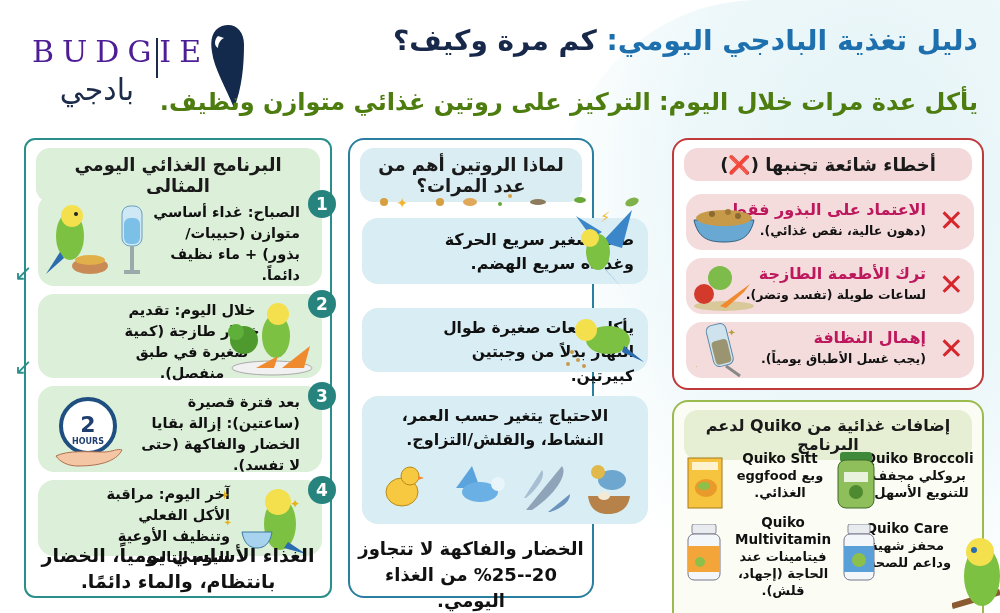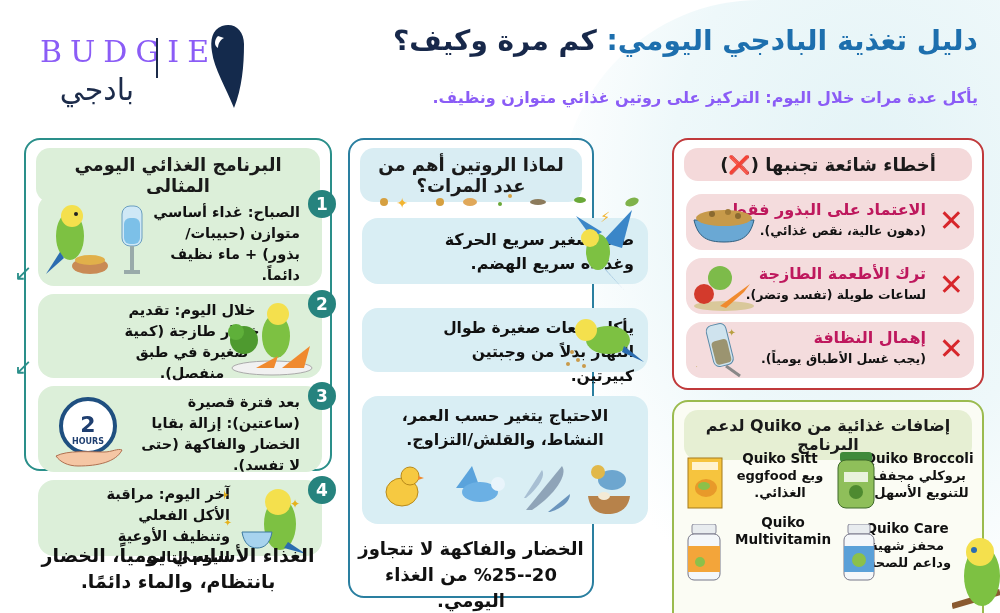--- a/index.html
+++ b/index.html
@@ -11,58 +11,58 @@
     color: #1a1a1a;
   }
   .bg-wash {
     position: absolute; left: 560px; top: 0; width: 440px; height: 613px;
     background: radial-gradient(ellipse at 70% 30%, #e3f3f6 0%, #eef8fa 45%, rgba(255,255,255,0) 75%);
     border-top-left-radius: 200px;
   }
   
   .logo { position: absolute; left: 28px; top: 22px; width: 220px; height: 90px; }
   .logo .latin {
-    position: absolute; left: 12px; top: 12px;
+    position: absolute; left: 4px; top: 12px;
     font-family: "DejaVu Serif", serif; font-size: 30px; letter-spacing: 8px;
-    color: #8b5cf6;
+    color: #4c1d95;
   }
   .logo .bar { position: absolute; left: 128px; top: 16px; width: 2px; height: 40px; background: #1c2b4a; }
   .logo .arabic {
     position: absolute; left: 4px; top: 50px; direction: rtl; width: 130px; text-align: center;
     font-family: "DejaVu Sans", sans-serif; font-size: 30px; color: #1c2b4a; letter-spacing: 6px;
   }
   .logo svg { position: absolute; left: 176px; top: 0; }
 
   .title {
     position: absolute; right: 22px; top: 24px; direction: rtl;
     font-size: 28px; font-weight: bold; white-space: nowrap;
   }
   .title .blue { color: #1d6fae; }
   .title .navy { color: #17284a; }
   .subtitle {
     position: absolute; right: 22px; top: 88px; direction: rtl;
-    font-size: 16px; font-weight: bold; color: #8b5cf6; white-space: nowrap;
+    font-size: 24px; font-weight: bold; color: #4d7c0f; white-space: nowrap;
   }
 
   
   .panel {
     position: absolute; border-radius: 16px; background: #fff; border: 2px solid;
     direction: rtl;
   }
   .panel-head {
     margin: 8px 10px 0 10px; border-radius: 14px; text-align: center;
     font-weight: bold; font-size: 18px; padding: 6px 4px;
   }
   .card {
     position: absolute; border-radius: 16px; direction: rtl;
   }
   .card-text { position: absolute; font-weight: bold; font-size: 14.5px; line-height: 21px; color: #111; }
 
   
-  #p-routine { left: 24px; top: 138px; width: 308px; height: 333px; border-color: #2a8f8a; }
+  #p-routine { left: 24px; top: 138px; width: 308px; height: 460px; border-color: #2a8f8a; border-radius: 11px; }
   #p-routine .panel-head { background: #dcefd9; }
   #p-routine .card { background: #dcefd9; left: 12px; width: 284px; }
   .step-num {
     position: absolute; right: -14px; top: -4px; width: 28px; height: 28px; border-radius: 50%;
     background: #26837e; color: #fff; font-weight: bold; font-size: 17px; text-align: center; line-height: 28px;
   }
   .flow-arrow { position: absolute; left: -12px; font-size: 22px; color: #2a8f8a; }
   .footer-note {
     position: absolute; left: 0; right: 0; text-align: center; font-weight: bold;
     font-size: 19px; line-height: 26px; color: #111;
@@ -319,20 +319,21 @@
   </div>
   <svg class="illus" style="left:168px;top:122px;" width="34" height="58">
     <rect x="6" y="0" width="22" height="10" rx="2" fill="#e8ecef" stroke="#889"></rect>
     <rect x="2" y="10" width="30" height="46" rx="6" fill="#f4f7fa" stroke="#778"></rect>
     <rect x="2" y="22" width="30" height="26" fill="#5aa0d8"></rect>
     <circle cx="17" cy="36" r="7" fill="#8cc04a"></circle>
   </svg>
 
   <div class="product" style="left:50px;top:112px;width:118px;">
     <div class="name">Quiko Multivitamin</div>
+    <div class="desc">فيتامينات عند الحاجة (إجهاد، قلش).</div>
   </div>
   <svg class="illus" style="left:12px;top:122px;" width="36" height="58">
     <rect x="6" y="0" width="24" height="10" rx="2" fill="#e8ecef" stroke="#889"></rect>
     <rect x="2" y="10" width="32" height="46" rx="6" fill="#f4f7fa" stroke="#778"></rect>
     <rect x="2" y="22" width="32" height="26" fill="#f3a53a"></rect>
     <circle cx="14" cy="38" r="5" fill="#8cc04a"></circle>
   </svg>
 </div>
 
 <svg class="illus" style="left:952px;top:536px;" width="48" height="77">

